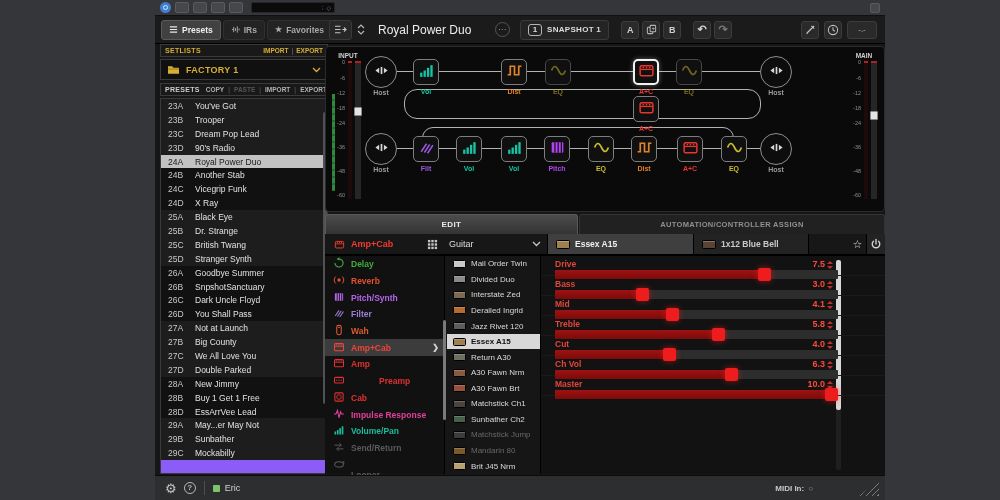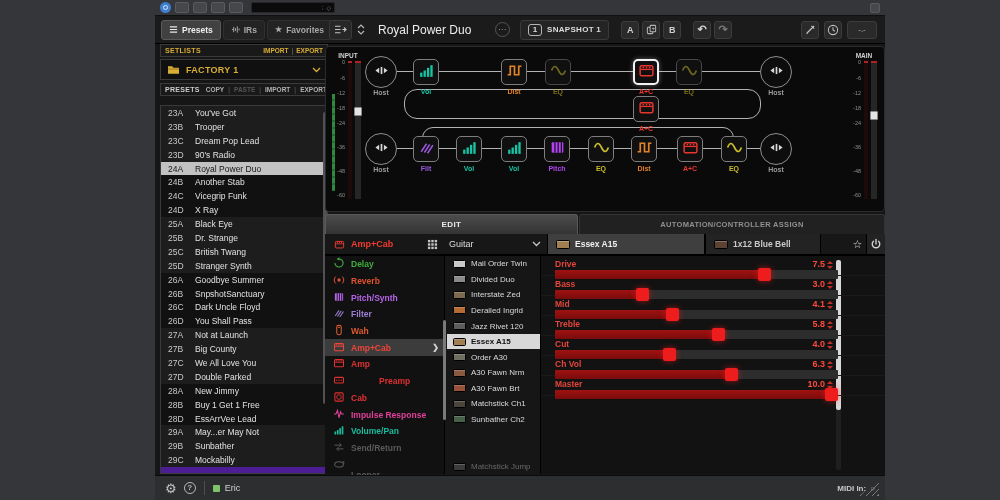--- a/index.html
+++ b/index.html
@@ -40,21 +40,21 @@
   .sl-head b { font-size:7px; letter-spacing:.3px; }
   .acts { display:flex; gap:3px; font-size:6.5px; font-weight:bold; align-items:center; }
   .acts .bar { color:#555; }
   .fact { margin-top:2px; height:21px; background:#101010; border:1px solid #3a3a3a; display:flex; align-items:center; gap:6px; padding:0 6px; }
   .fact b { font-size:9px; letter-spacing:.3px; flex:1; }
   .pr-head { margin-top:3px; height:13px; background:#191919; border:1px solid #3a3a3a; display:flex; align-items:center; gap:4px; padding:0 4px; }
   .pr-head b { font-size:7px; color:#cdcdcd; letter-spacing:.3px; margin-right:2px; }
   .pr-head span { font-size:6.5px; font-weight:bold; color:#b0b0b0; }
   .pr-head .off { color:#555; }
   .pr-head .bar { color:#484848; font-size:6.5px; }
-  .plist { position:absolute; top:54px; bottom:0; left:0; right:0; background:#4c1d95; border:1px solid #3a3a3a; overflow:hidden;margin-top:7px; }
+  .plist { position:absolute; top:54px; bottom:0; left:0; right:0; background:#8b5cf6; border:1px solid #3a3a3a; overflow:hidden; }
   .prow { height:13.9px; display:flex; align-items:center; gap:7px; padding-left:7px; font-size:8.5px; }
   .prow .pid { width:20px; color:#c9c9c9; }
   .prow .pnm { color:#e2e2e2; white-space:nowrap; }
   .prow.ba { background:#1d1d1d; }
   .prow.bb { background:#111111; }
   .prow.sel { background:#c2c2c2; }
   .prow.sel .pid,.prow.sel .pnm { color:#161616; }
   .pscroll { position:absolute; right:1px; top:68px; width:4px; height:292px; background:#515151; border-radius:2px; }
 
   
@@ -99,21 +99,21 @@
 
   
   .catcol { position:absolute; left:170px; top:256px; width:120px; height:218px; background:#111; border-right:1px solid #000; }
   .citem { height:16.7px; display:flex; align-items:center; gap:6px; padding-left:8px; font-size:8.5px; font-weight:bold; position:relative; }
   .citem.sel { background:#3c3c3c; }
   .citem .chev { position:absolute; right:5px; color:#d5d5d5; font-size:8px; }
   .colscroll { position:absolute; left:288px; top:320px; width:3px; height:100px; background:#7a7a7a; border-radius:2px; z-index:3; }
   .modcol { position:absolute; left:292px; top:256px; width:94px; height:218px; background:#161616; border-right:1px solid #000; }
   .mitem { height:15.57px; display:flex; align-items:center; gap:5px; padding-left:6px; font-size:8px; color:#dadada; }
   .mitem.sel { background:#d8d8d8; color:#101010; font-weight:bold; }
-  .mitem.dim { color:#686868;margin-top:32px; }
+  .mitem.dim { color:#686868; }
   .mthumb { width:13px; height:8px; border-radius:1.5px; border:1px solid #000; box-shadow:inset 0 1px 0 rgba(255,255,255,.2); flex:none; }
 
   
   .parcol { position:absolute; left:386px; top:256px; width:344px; height:218px; background:#121212; }
   .param { position:relative; height:20px; padding:2px 47px 0 14px; border-bottom:1px solid #1a1a1a; }
   .pline { display:flex; align-items:center; height:11px; }
   .plabel { color:#e2453a; font-size:8.5px; font-weight:bold; }
   .pval { position:absolute; right:60px; top:3px; color:#ff4a3d; font-size:9px; font-weight:bold; }
   .pstep { position:absolute; right:52px; top:5px; display:flex; flex-direction:column; gap:2px; }
   .pstep i { width:0; height:0; border-left:3px solid transparent; border-right:3px solid transparent; display:block; }
@@ -125,21 +125,21 @@
   .parscroll { position:absolute; right:44px; top:4px; width:5px; height:210px; background:#1f1f1f; border-radius:2px; }
   .parscroll i { position:absolute; left:0; top:0; width:100%; height:150px; background:#dadada; border-radius:2px; display:block; }
 
   
   .statusbar { position:absolute; left:0; bottom:0; width:100%; height:25px; background:#2d2e30; border-top:1px solid #0b0b0b; display:flex; align-items:center; padding:0 10px; }
   .gear { color:#c0c0c0; font-size:13px; }
   .helpc { width:12px; height:12px; border-radius:50%; border:1.5px solid #b8b8b8; color:#b8b8b8; font-size:8px; font-weight:bold; text-align:center; line-height:10px; margin-left:7px; }
   .vsep { width:1px; height:14px; background:#4c4d50; margin:0 8px; }
   .gsq { width:7px; height:7px; background:#7ec26a; border-radius:1px; }
   .uname { color:#d2d2d2; font-size:9px; margin-left:5px; }
-  .midi { margin-left:auto; display:flex; align-items:center; gap:4px; color:#c9c9c9; font-size:8px; font-weight:bold; }
+  .midi { margin-left:auto; display:flex; align-items:center; gap:4px; margin-right:62px; color:#c9c9c9; font-size:8px; font-weight:bold; }
   .midi .ind { color:#9a9a9a; font-size:8px; font-weight:normal; }
   .grip { position:absolute; right:6px; bottom:4px; width:20px; height:16px; background:repeating-linear-gradient(135deg,transparent 0 3px,#7a7a7a 3px 4.2px); clip-path:polygon(100% 0,100% 100%,0 100%); }
 </style>
 </head>
 <body>
 
 <div class="window">
 
   <div class="hostbar">
     <div class="hround">
@@ -600,21 +600,21 @@
     <div class="bh-guitar">
       <span>Guitar</span>
       <svg width="9" height="6" viewBox="0 0 9 6">
           <path d="M1,1 L4.5,4.5 L8,1" stroke="#c5c5c5" stroke-width="1.3" fill="none"></path>
         </svg>
     </div>
     <div class="mtab on" style="left:222px;width:158px;">
       <div class="thumb" style="background:#a08050"></div>
       <span>Essex A15</span>
     </div>
-    <div class="mtab off" style="left:380px;width:116px;">
+    <div class="mtab off" style="left:368px;width:116px;">
       <div class="thumb" style="background:#5a4332"></div>
       <span>1x12 Blue Bell</span>
     </div>
     <div class="bh-star">
         <span>☆</span>
       </div>
     <div class="bh-pwr">
       <svg width="12" height="12" viewBox="0 0 16 16">
           <path d="M8,2 L8,8" stroke="#d5d5d5" stroke-width="1.8" stroke-linecap="round"></path>
           <path d="M4.6,4.4 A5,5 0 1 0 11.4,4.4" stroke="#d5d5d5" fill="none" stroke-width="1.8" stroke-linecap="round"></path>
@@ -746,21 +746,21 @@
       <div class="mitem">
         <div class="mthumb" style="background: rgb(92, 92, 92);"></div>
         <span>Jazz Rivet 120</span>
       </div>
       <div class="mitem sel">
         <div class="mthumb" style="background: rgb(160, 128, 80);"></div>
         <span>Essex A15</span>
       </div>
       <div class="mitem">
         <div class="mthumb" style="background: rgb(109, 109, 96);"></div>
-        <span>Order A30</span>
+        <span>Return A30</span>
       </div>
       <div class="mitem">
         <div class="mthumb" style="background: rgb(138, 90, 64);"></div>
         <span>A30 Fawn Nrm</span>
       </div>
       <div class="mitem">
         <div class="mthumb" style="background: rgb(150, 80, 58);"></div>
         <span>A30 Fawn Brt</span>
       </div>
       <div class="mitem">

